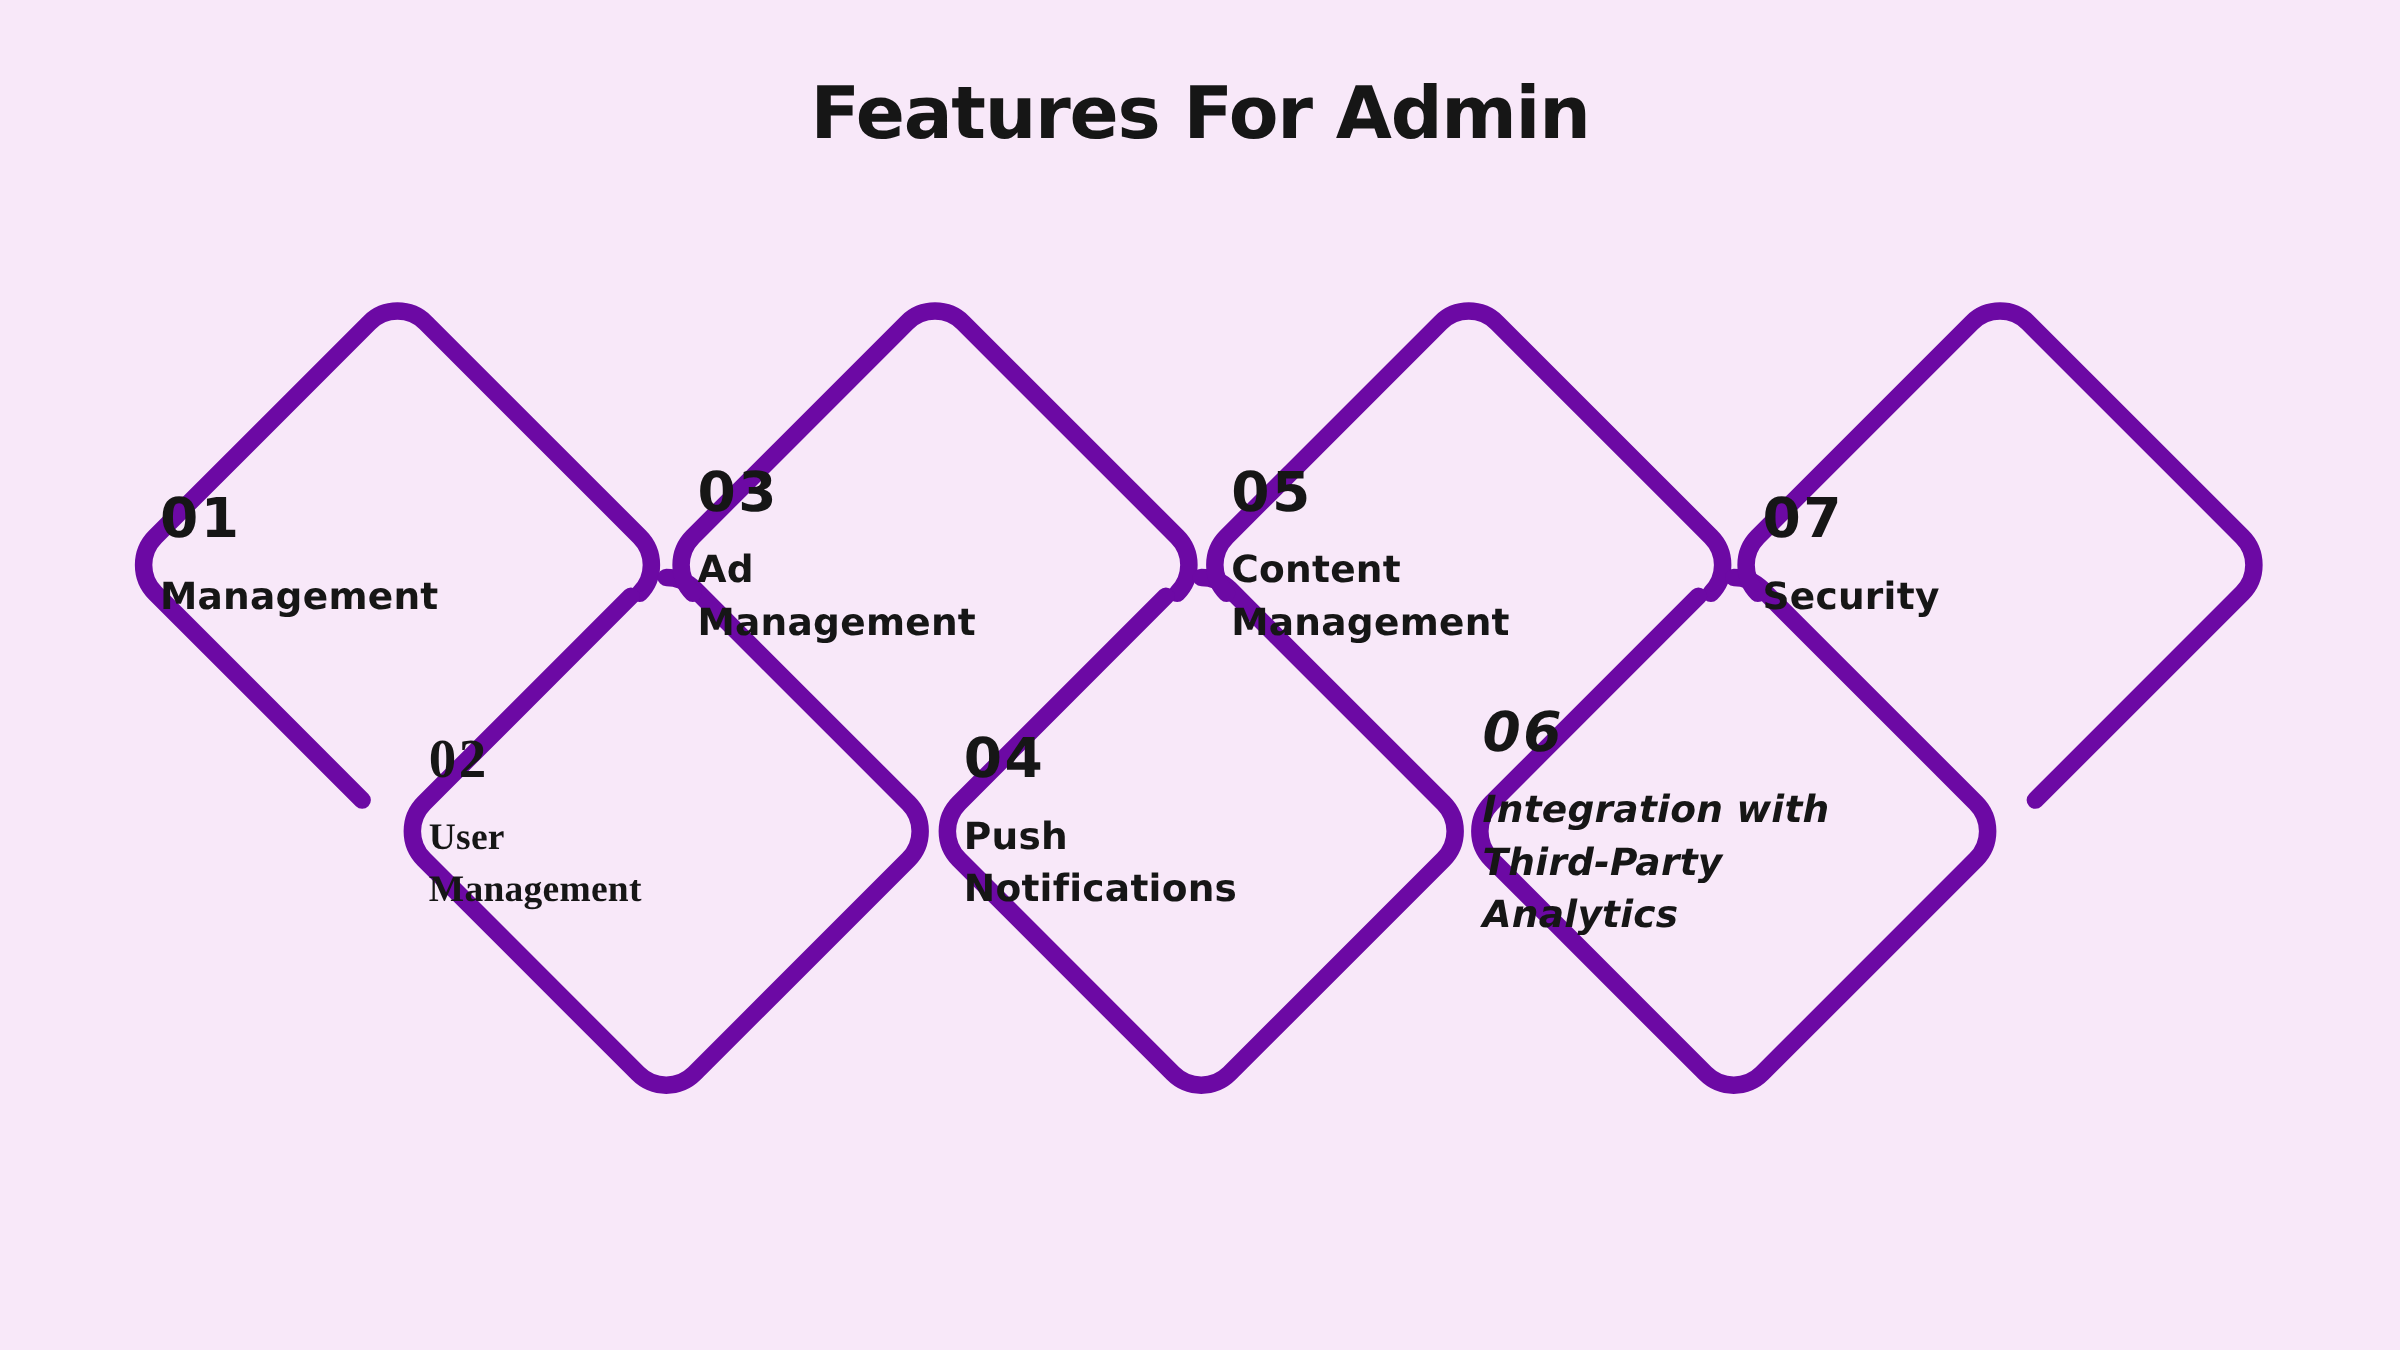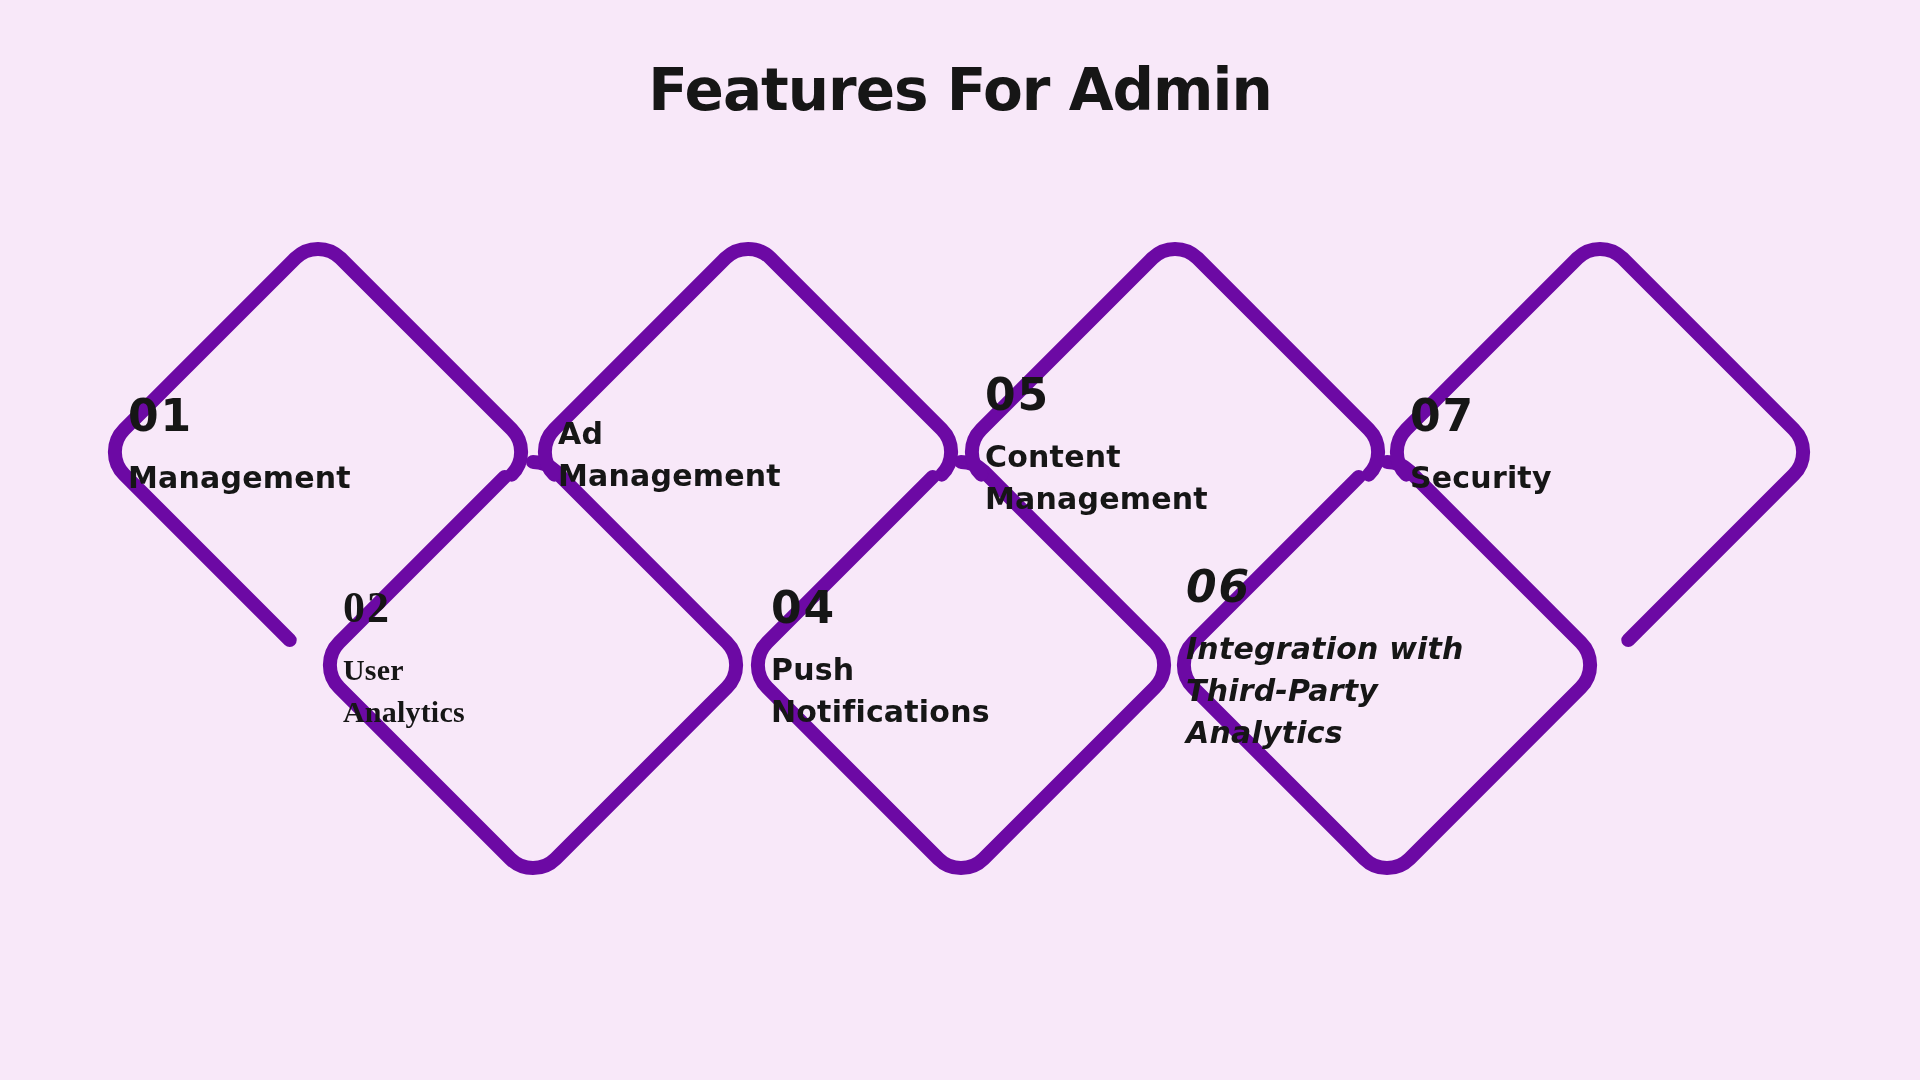--- a/index.html
+++ b/index.html
@@ -94,23 +94,24 @@
     </g>
   </svg>
 
   <div class="cell pos-1">
     <div class="num">01</div>
     <div class="label">Management</div>
   </div>
   <div class="cell pos-2">
     <div class="num">02</div>
     <div class="label">User
-Analytics</div>
+Management</div>
   </div>
   <div class="cell pos-3">
+    <div class="num">03</div>
     <div class="label">Ad
 Management</div>
   </div>
   <div class="cell pos-4">
     <div class="num">04</div>
     <div class="label">Push
 Notifications</div>
   </div>
   <div class="cell pos-5">
     <div class="num">05</div>

